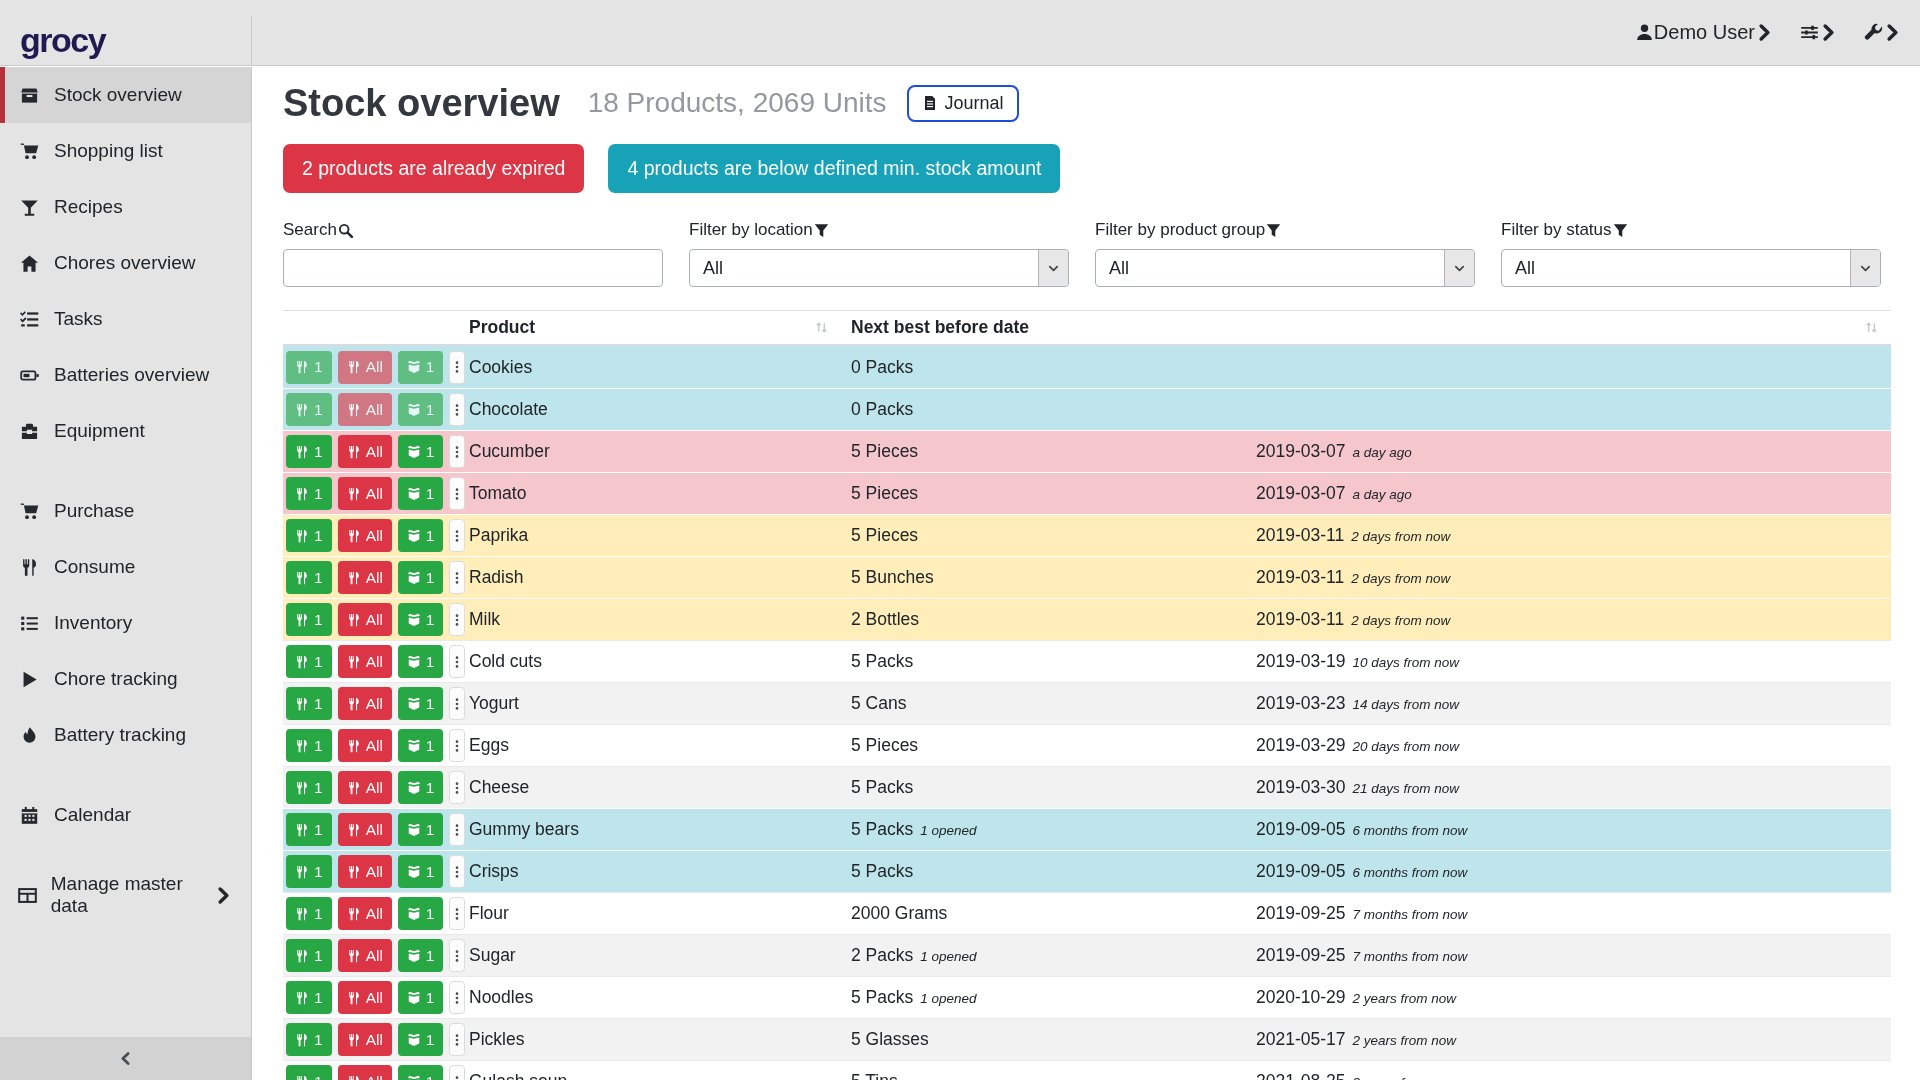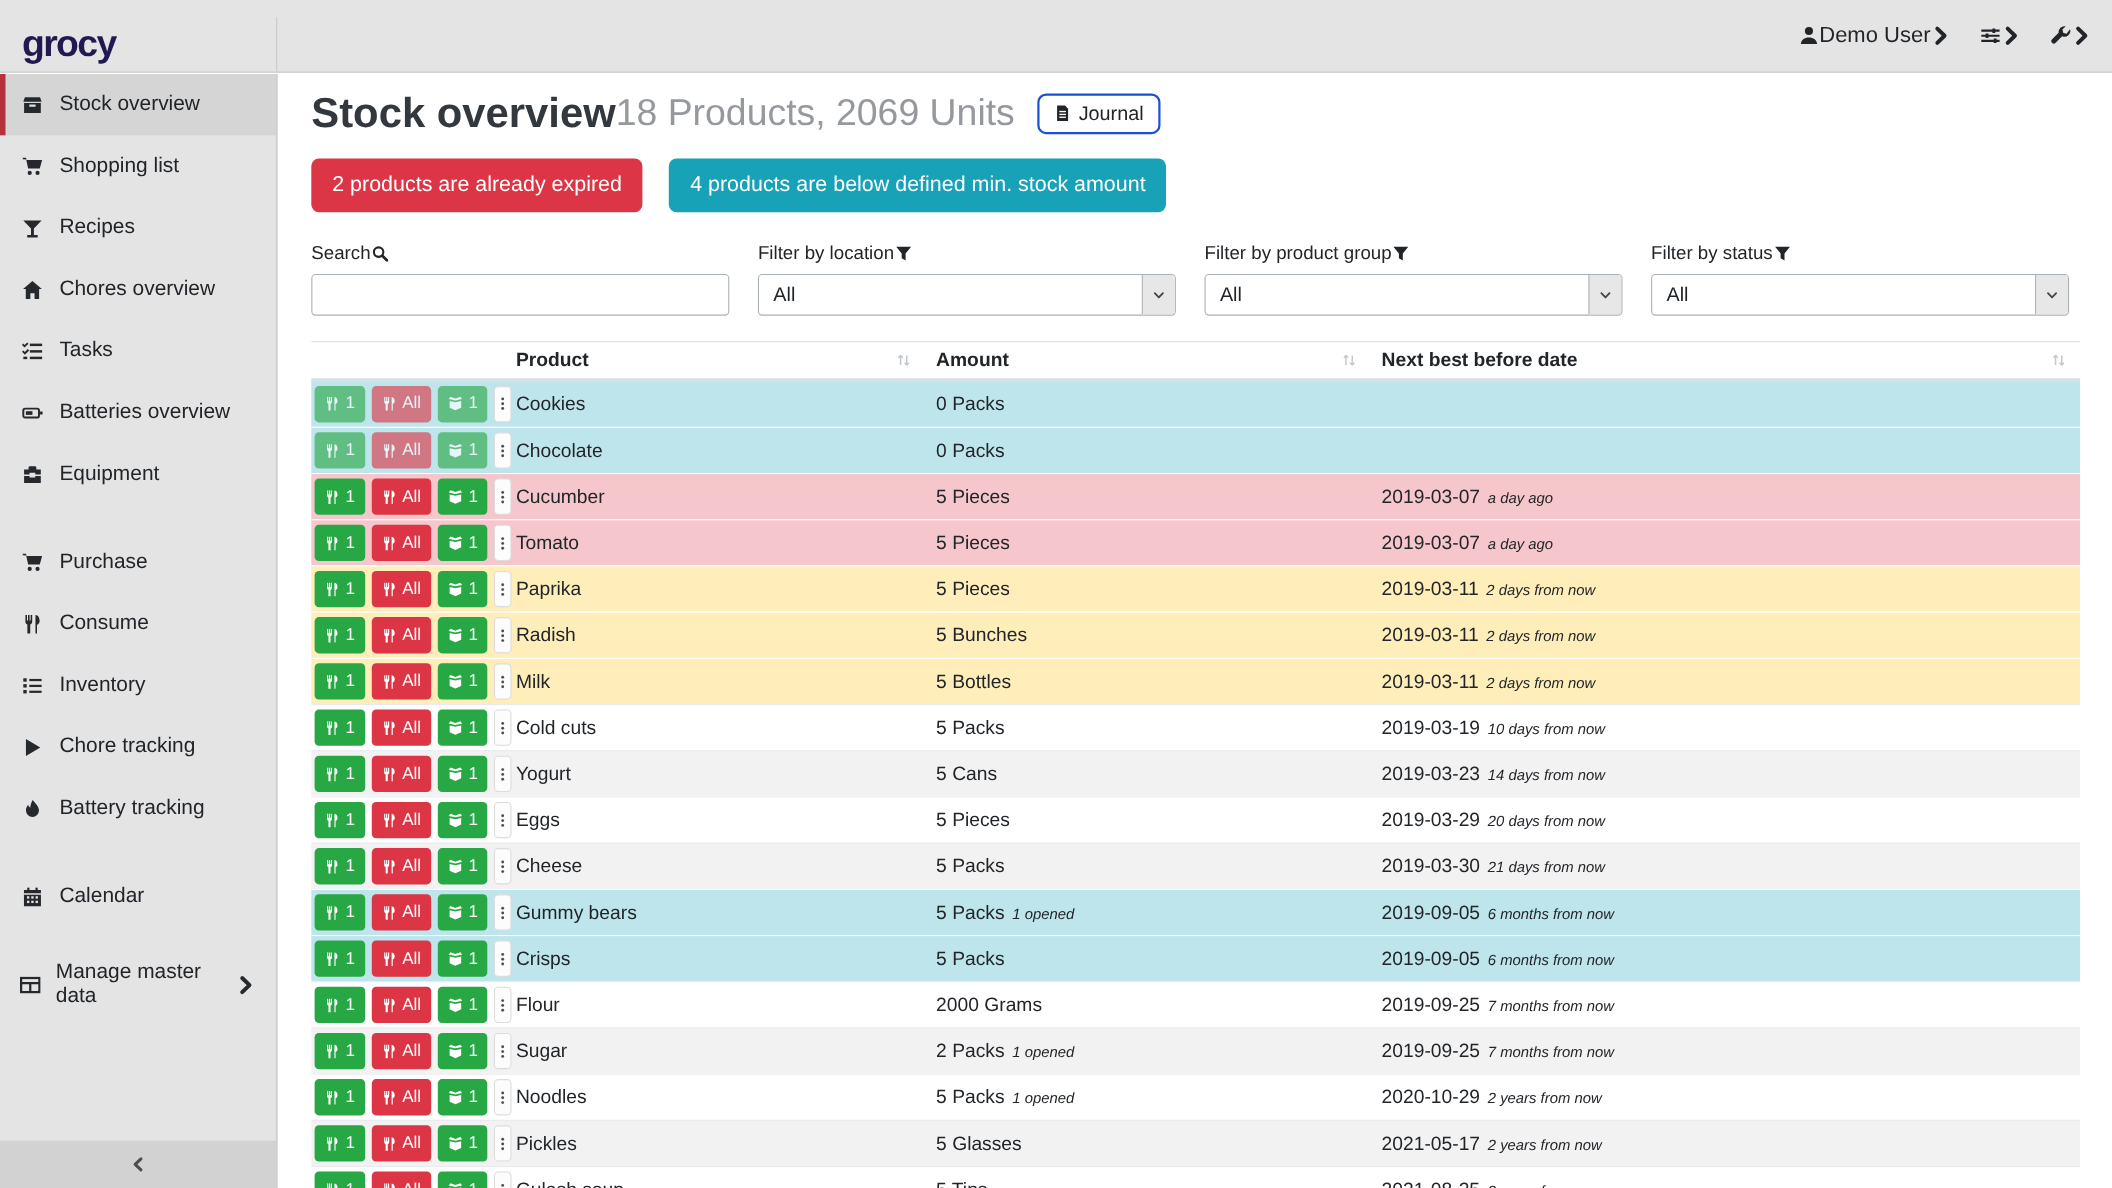--- a/index.html
+++ b/index.html
@@ -51,21 +51,21 @@
     position:absolute; bottom:0; left:0; right:0; height:43px;
     background:#d2d2d2; display:flex; align-items:center; justify-content:center;
     cursor:pointer; color:#4a4f54; font-size:15px;
   }
 
   
   .main { margin-left:253px; margin-top:67px; padding:10px 30px 0 30px; width:1667px; }
 
   .title-row { display:flex; align-items:center; height:52px; }
   .page-title { font-size:38px; font-weight:bold; color:#32383e; }
-  .page-subtitle { font-size:34px; color:#95999d; margin-left:0; }
+  .page-subtitle { font-size:28px; color:#95999d; margin-left:28px; }
   .journal-btn {
     margin-left:20px; display:inline-flex; align-items:center; gap:7px;
     border:2px solid #1d4ed8; border-radius:8px; background:#fff;
     padding:6px 13px; font-size:18px; color:#212529;
     font-family:inherit; cursor:pointer;
   }
   .journal-btn .icon { font-size:16px; }
 
   .alerts { display:flex; gap:24px; margin-top:15px; }
   .alert-badge { border-radius:7px; padding:13px 19px; font-size:19.5px; cursor:pointer; }
@@ -444,29 +444,20 @@
       <div class="hcell col-actions"></div>
       <div class="hcell col-product">
         <span>Product</span>
         <span class="icon sort-icon">
             <svg viewBox="0 0 16 16" fill="none" stroke="currentColor" stroke-width="1.4">
               <path d="M5 12.5V3.2M5 3.2L2.9 5.7M5 3.2l2.1 2.5"></path>
               <path d="M11 3.5v9.3m0 0l-2.1-2.5m2.1 2.5l2.1-2.5"></path>
             </svg>
           </span>
       </div>
-      <div class="hcell col-amount">
-        <span>Amount</span>
-        <span class="icon sort-icon">
-            <svg viewBox="0 0 16 16" fill="none" stroke="currentColor" stroke-width="1.4">
-              <path d="M5 12.5V3.2M5 3.2L2.9 5.7M5 3.2l2.1 2.5"></path>
-              <path d="M11 3.5v9.3m0 0l-2.1-2.5m2.1 2.5l2.1-2.5"></path>
-            </svg>
-          </span>
-      </div>
       <div class="hcell col-date">
         <span>Next best before date</span>
         <span class="icon sort-icon">
             <svg viewBox="0 0 16 16" fill="none" stroke="currentColor" stroke-width="1.4">
               <path d="M5 12.5V3.2M5 3.2L2.9 5.7M5 3.2l2.1 2.5"></path>
               <path d="M11 3.5v9.3m0 0l-2.1-2.5m2.1 2.5l2.1-2.5"></path>
             </svg>
           </span>
       </div>
     </div>
@@ -762,21 +753,21 @@
               <span class="icon">
                 <svg viewBox="0 0 16 16" fill="currentColor">
                   <circle cx="8" cy="3" r="1.5"></circle>
                   <circle cx="8" cy="8" r="1.5"></circle>
                   <circle cx="8" cy="13" r="1.5"></circle>
                 </svg>
               </span>
             </button>
           </div>
           <div class="cell col-product">Milk</div>
-          <div class="cell col-amount"><span>5 Bottles</span><span class="note"></span></div>
+          <div class="cell col-amount"><span>2 Bottles</span><span class="note"></span></div>
           <div class="cell col-date"><span>2019-03-11</span><span class="note">2 days from now</span></div>
         </div>
         <div class="trow">
           <div class="actions-cell">
             <button class="btn btn-green">
               <span class="icon">
                 <svg viewBox="0 0 16 16" fill="currentColor">
                   <path d="M2.6 1h1.2v4.2h.8V1h1.2v4.2h.8V1h1.2v5.3c0 .9-.6 1.6-1.5 1.9V15H4.1V8.2c-.9-.3-1.5-1-1.5-1.9z"></path>
                   <path d="M10.3 1c2.1 0 3.2 2.3 3.2 4.3 0 1.6-.8 2.7-2 3V15h-1.2V1z"></path>
                 </svg>

